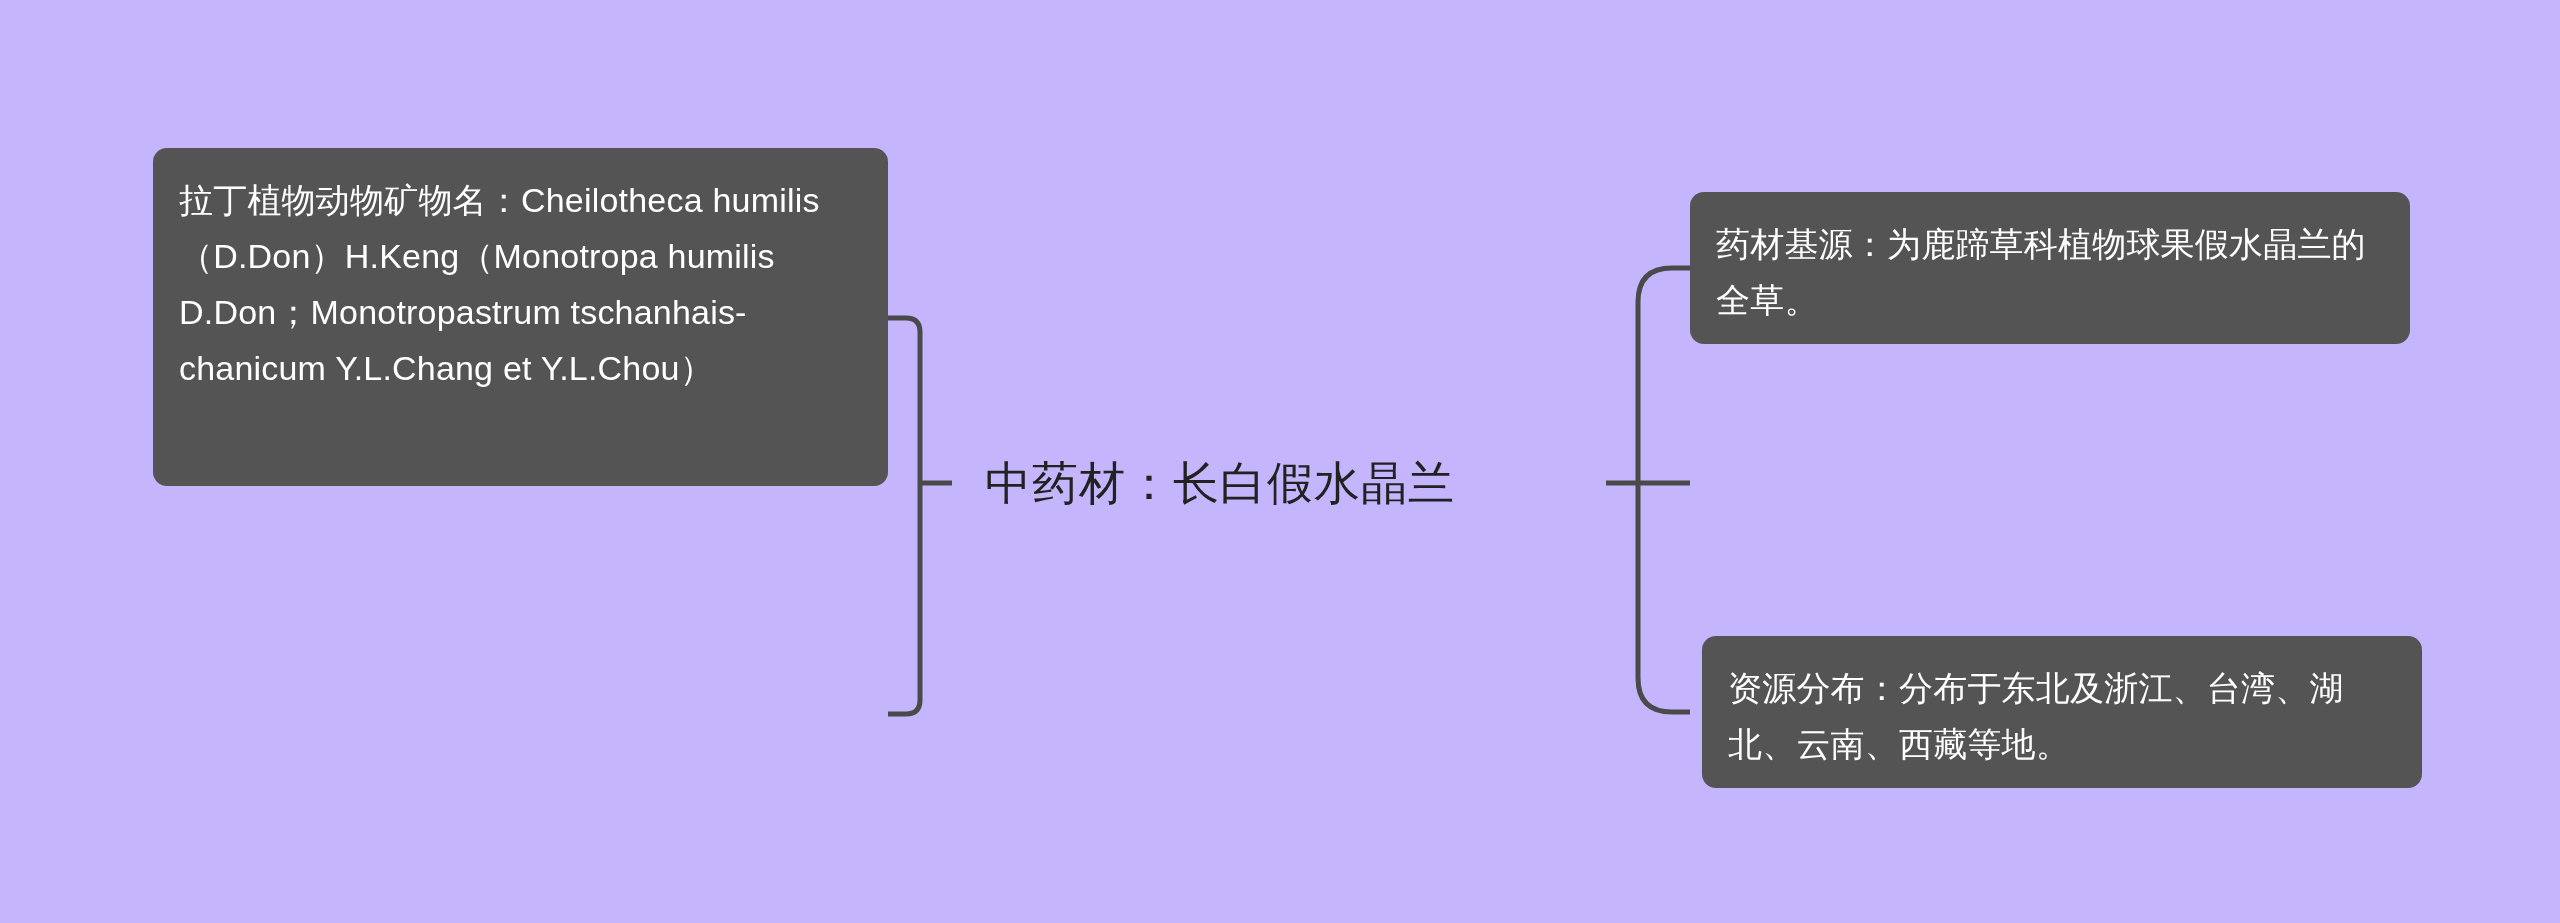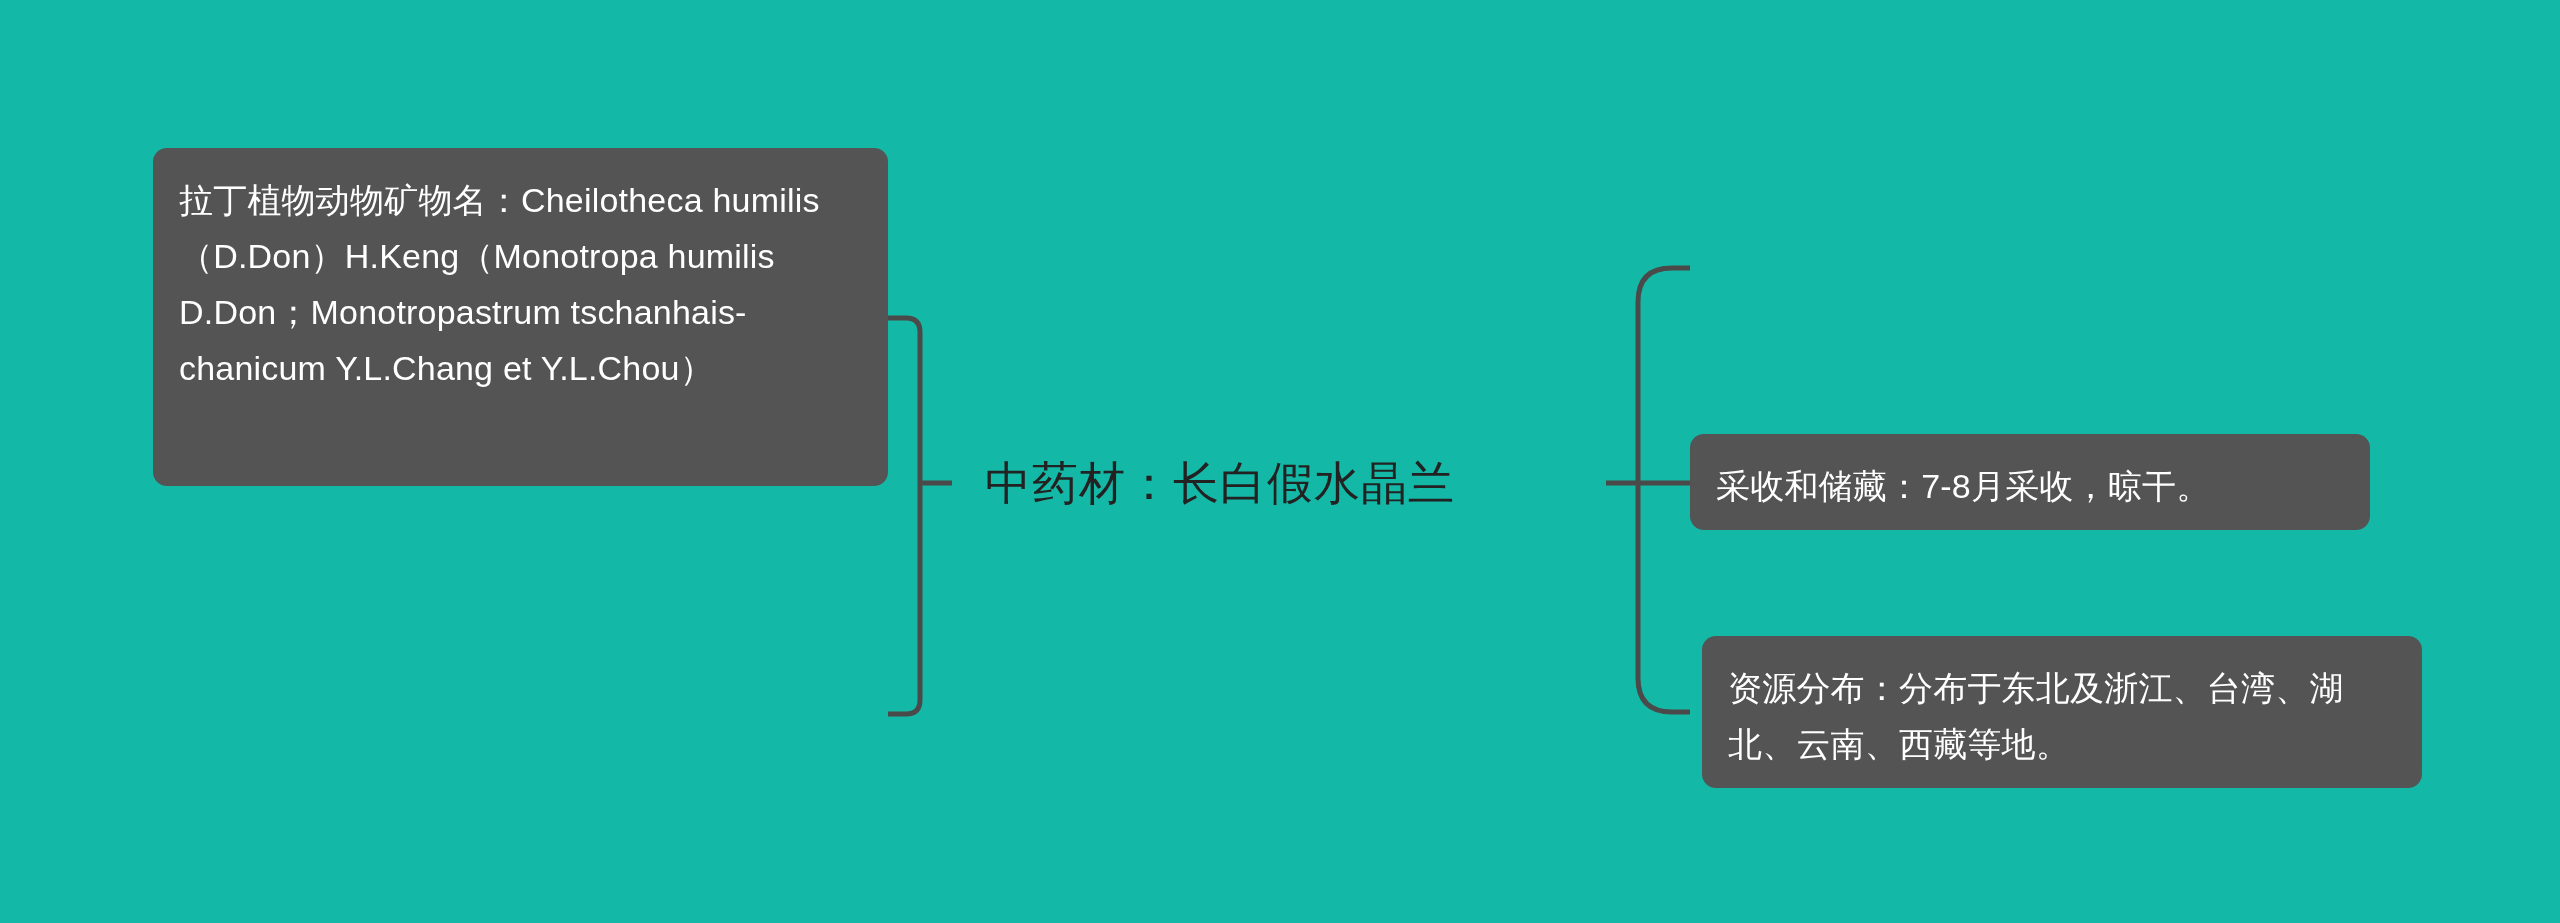--- a/index.html
+++ b/index.html
@@ -10,21 +10,21 @@
   body {
     width: 2560px;
     height: 923px;
     font-family: "Liberation Sans", "DejaVu Sans", sans-serif;
     overflow: hidden;
   }
   #stage {
     position: relative;
     width: 2560px;
     height: 923px;
-    background: #14b8a6;
+    background: #c4b5fd;
   }
   .node-box {
     position: absolute;
     box-sizing: border-box;
     background: #545454;
     color: #ffffff;
     border-radius: 14px;
     font-size: 34px;
     line-height: 56px;
     letter-spacing: 0.2px;
@@ -110,18 +110,18 @@
     <path d="M 1690 268 L 1672 268 Q 1638 268 1638 302 L 1638 678 Q 1638 712 1672 712 L 1690 712"></path>
     <line x1="1638" y1="483" x2="1690" y2="483"></line>
     <line x1="1606" y1="483" x2="1638" y2="483"></line>
   </svg>
 
   <div class="node-box" id="box-latin-name">拉丁植物动物矿物名：Cheilotheca humilis（D.Don）H.Keng（Monotropa humilis D.Don；Monotropastrum tschanhais-chanicum Y.L.Chang et Y.L.Chou）</div>
 
 
   <div class="center-node" id="center-title">中药材：长白假水晶兰</div>
 
+  <div class="node-box" id="box-source">药材基源：为鹿蹄草科植物球果假水晶兰的全草。</div>
 
-  <div class="node-box" id="box-harvest">采收和储藏：7-8月采收，晾干。</div>
 
   <div class="node-box" id="box-distribution">资源分布：分布于东北及浙江、台湾、湖北、云南、西藏等地。</div>
 
 </div>
 
 </body></html>

